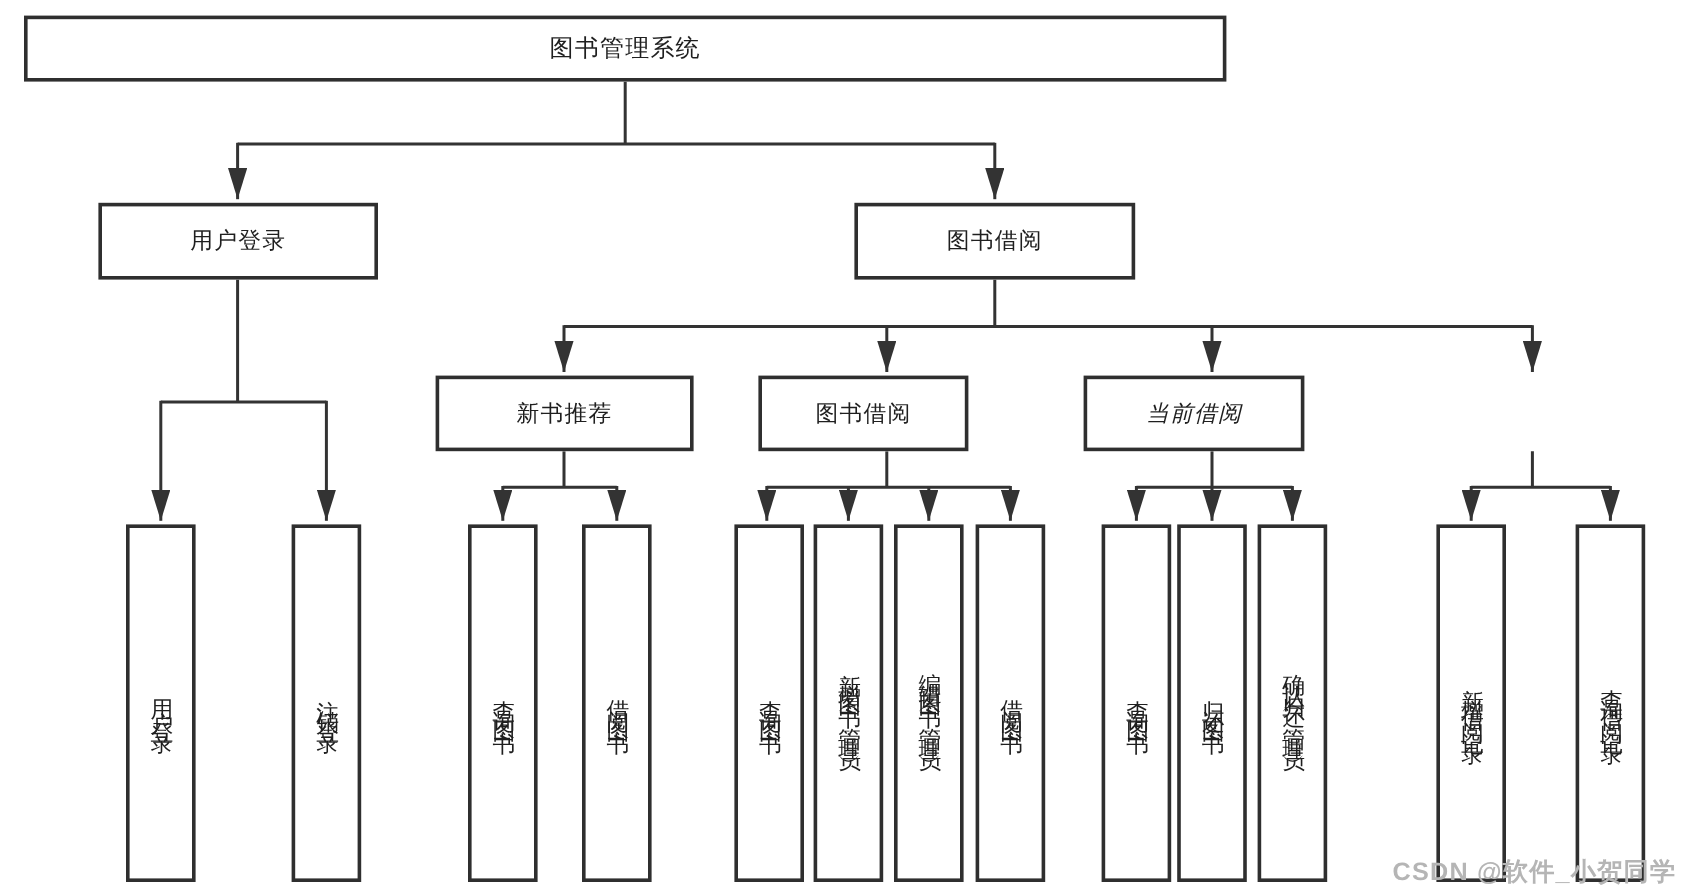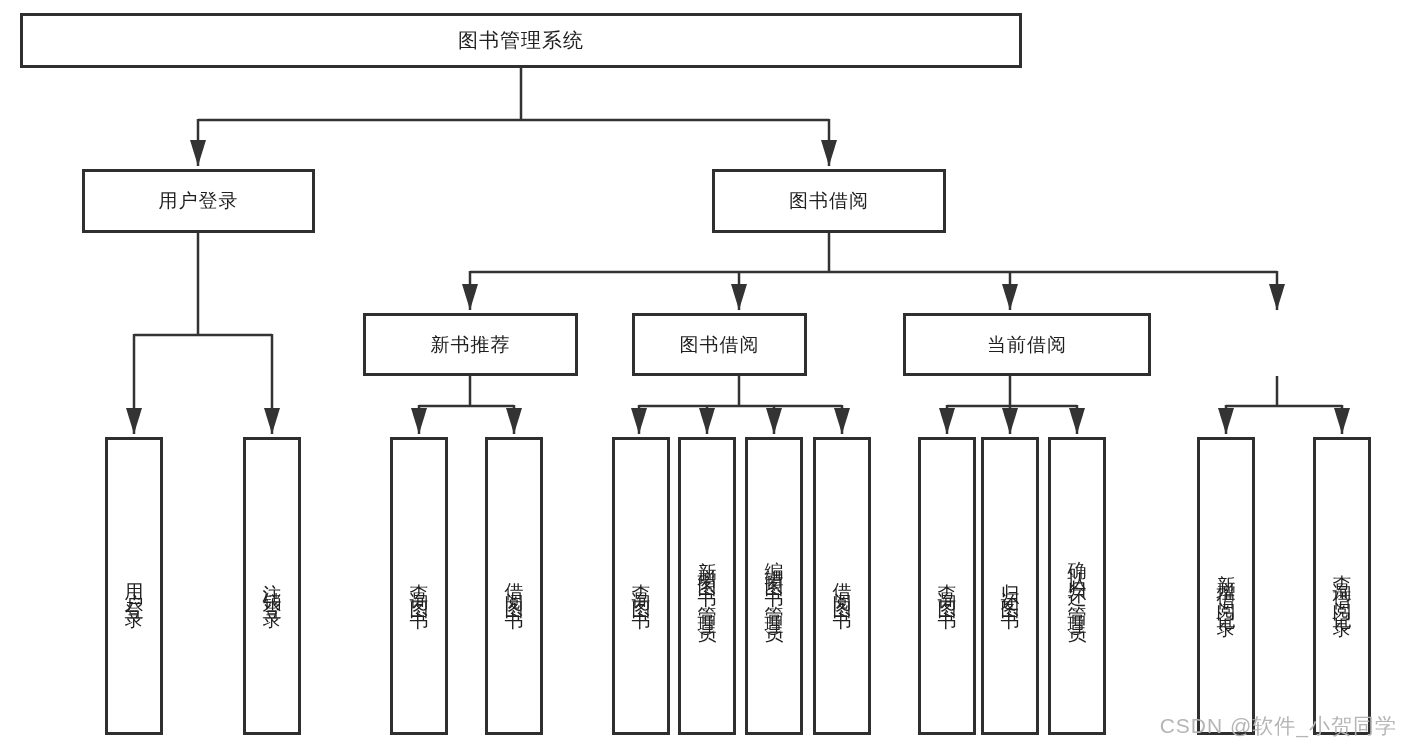--- a/index.html
+++ b/index.html
@@ -30,20 +30,21 @@
     line-height:52px;
     max-height:288px;
   }
   .watermark{
     position:absolute;
     right:8px;top:712px;
     font-size:21px;
     color:#b5b5b5;
     letter-spacing:1px;
     white-space:nowrap;
+    font-weight:bold;
   }
 </style>
 </head>
 <body>
 
 <div id="stage">
 
   <svg id="wires" viewBox="0 0 1405 747" xmlns="http://www.w3.org/2000/svg">
     <defs>
       <marker id="ah" viewBox="0 0 26 16" refX="26" refY="8" markerWidth="26" markerHeight="16" markerUnits="userSpaceOnUse" orient="auto">
@@ -109,21 +110,21 @@
   <div class="node h-node" style="left:712px;top:169px;width:234px;height:64px;">
     <span>图书借阅</span>
   </div>
 
   <div class="node h-node" style="left:363px;top:313px;width:215px;height:63px;">
     <span>新书推荐</span>
   </div>
   <div class="node h-node" style="left:632px;top:313px;width:175px;height:63px;">
     <span>图书借阅</span>
   </div>
-  <div class="node h-node" style="left:903px;top:313px;width:248px;height:63px;">
+  <div class="node h-node" style="left:903px;top:313px;width:184px;height:63px;font-style:italic;">
     <span>当前借阅</span>
   </div>
 
   <div class="node v-node" style="left:105px;top:437px;width:58px;height:298px;">
     <span>用户登录</span>
   </div>
   <div class="node v-node" style="left:243px;top:437px;width:58px;height:298px;">
     <span>注销登录</span>
   </div>
 

